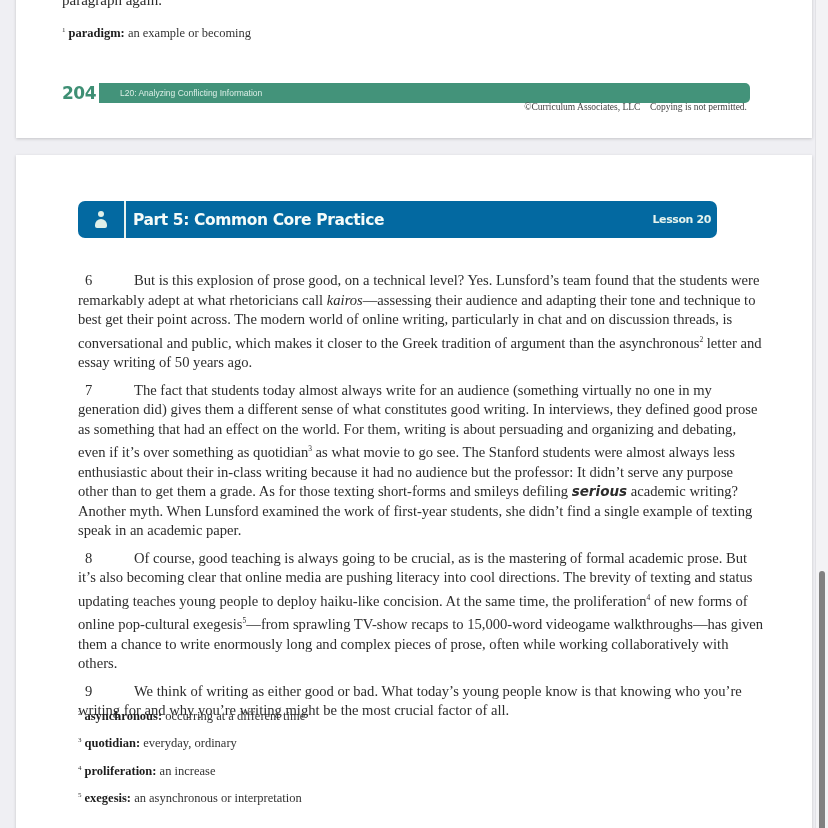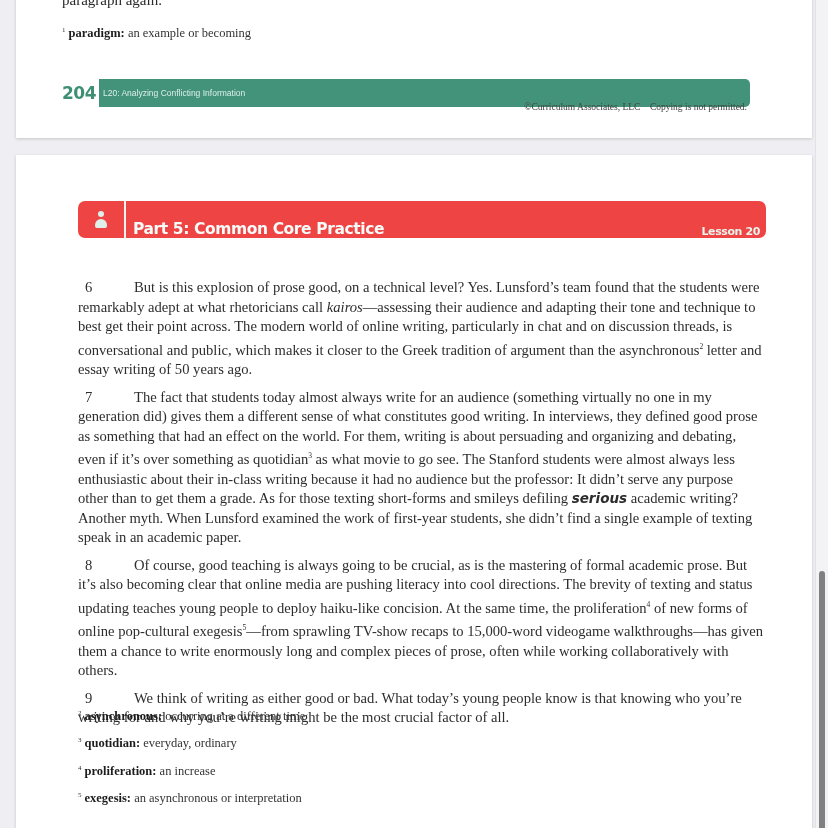--- a/index.html
+++ b/index.html
@@ -32,56 +32,56 @@
 
     .footer-bar {
       position: absolute; left: 46px; top: 95px; width: 688px; height: 16px;
       display: flex; align-items: center;
     }
     .page-number {
       font-family: "DejaVu Sans", "Liberation Sans", sans-serif; font-weight: bold;
       color: #3e8f74; font-size: 17px; letter-spacing: -0.5px; margin-right: 3px; line-height: 16px;
     }
     .footer-strip {
-      flex: 1; height: 28px; background: #43937a; border-radius: 0 5px 5px 0;
-      display: flex; align-items: center; padding-left: 4px;
+      flex: 1; height: 20px; background: #43937a; border-radius: 0 5px 5px 0;
+      display: flex; align-items: center; padding-left: 21px;
     }
     .footer-strip span {
       font-family: "Liberation Sans", "DejaVu Sans", sans-serif; font-size: 8.5px; color: #dcefe7;
     }
     .copyright {
       position: absolute; right: 65px; top: 112px; font-size: 9.5px; color: #444;
       white-space: pre;
     }
 
     
     .lesson-header {
-      position: absolute; left: 62px; top: 46px; width: 688px; height: 37px;
-      background: #ef4444; border-radius: 7px; display: flex; align-items: flex-end;
+      position: absolute; left: 62px; top: 46px; width: 639px; height: 37px;
+      background: #0369a1; border-radius: 7px; display: flex; align-items: center;
       color: #ffffff;
     }
     .header-icon-box {
       width: 46px; height: 37px; display: flex; align-items: center; justify-content: center;
       border-right: 2px solid #e8f3ef;
     }
     .person-icon { width: 14px; height: 20px; position: relative; }
     .person-icon .head { position: absolute; left: 4px; top: 1px; width: 6px; height: 6px; border-radius: 50%; background: #dff0e9; }
     .person-icon .body { position: absolute; left: 1px; top: 9px; width: 12px; height: 9px; border-radius: 6px 6px 2px 2px; background: #dff0e9; }
     .header-title {
       font-family: "DejaVu Sans", "Liberation Sans", sans-serif; font-weight: bold;
       font-size: 15.5px; margin-left: 7px; letter-spacing: -0.4px; color: #f5fbf9;
     }
     .header-lesson {
       margin-left: auto; margin-right: 6px;
       font-family: "DejaVu Sans", "Liberation Sans", sans-serif; font-weight: bold;
       font-size: 11px; letter-spacing: -0.4px; color: #e6f4ee;
     }
 
     
-    .article { position: absolute; left: 62px; top: 123px; width: 688px; }
+    .article { position: absolute; left: 62px; top: 116px; width: 688px; }
     .para {
       font-size: 14.6px; line-height: 19.5px; margin: 0 0 8px 0; text-align: left;
       color: #2d2d2d;
     }
     .para .pnum { display: inline-block; width: 56px; padding-left: 7px; box-sizing: border-box; }
     .para sup { font-size: 7.5px; vertical-align: 6px; }
     .para i { font-style: italic; }
     .para .ser { font-family: "DejaVu Sans", "Liberation Sans", sans-serif; font-style: italic; font-size: 13.5px; font-weight: bold; }
 
     .gloss { position: absolute; left: 62px; width: 600px; font-size: 12.5px; line-height: 16px; color: #333; }

